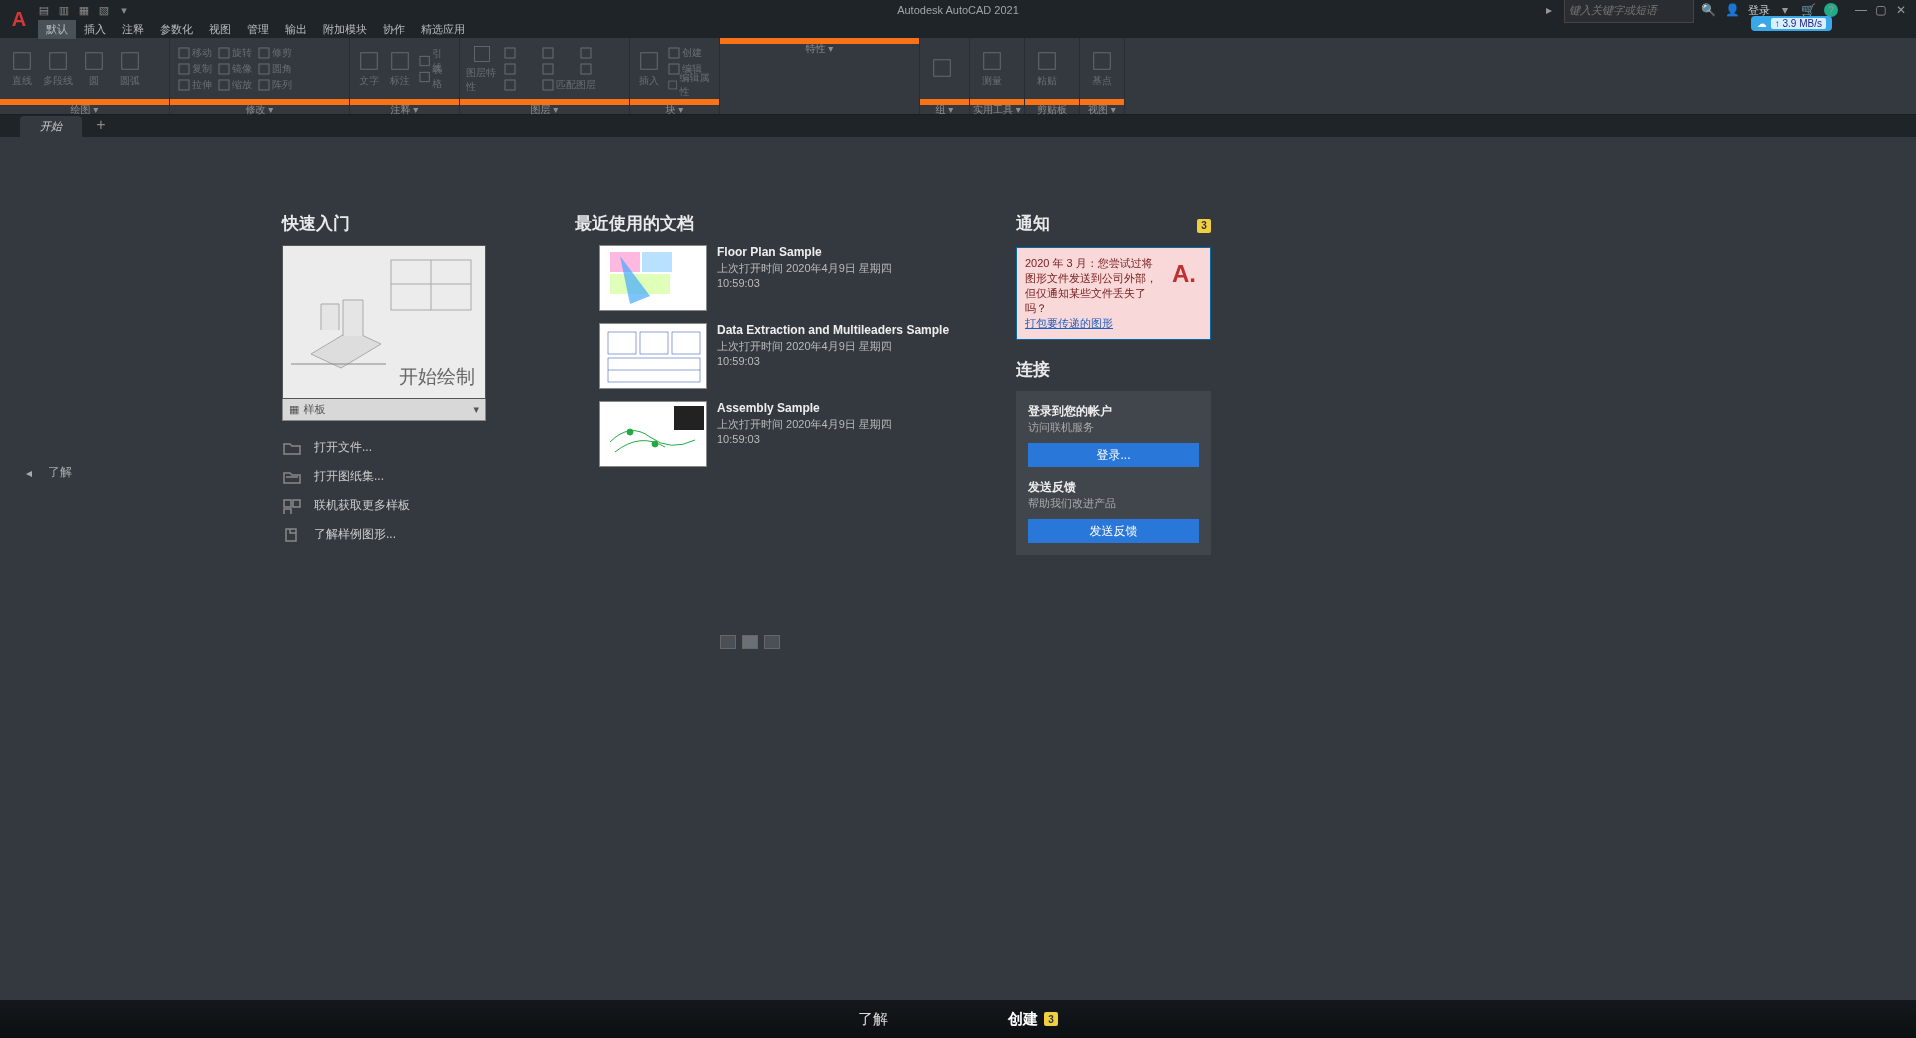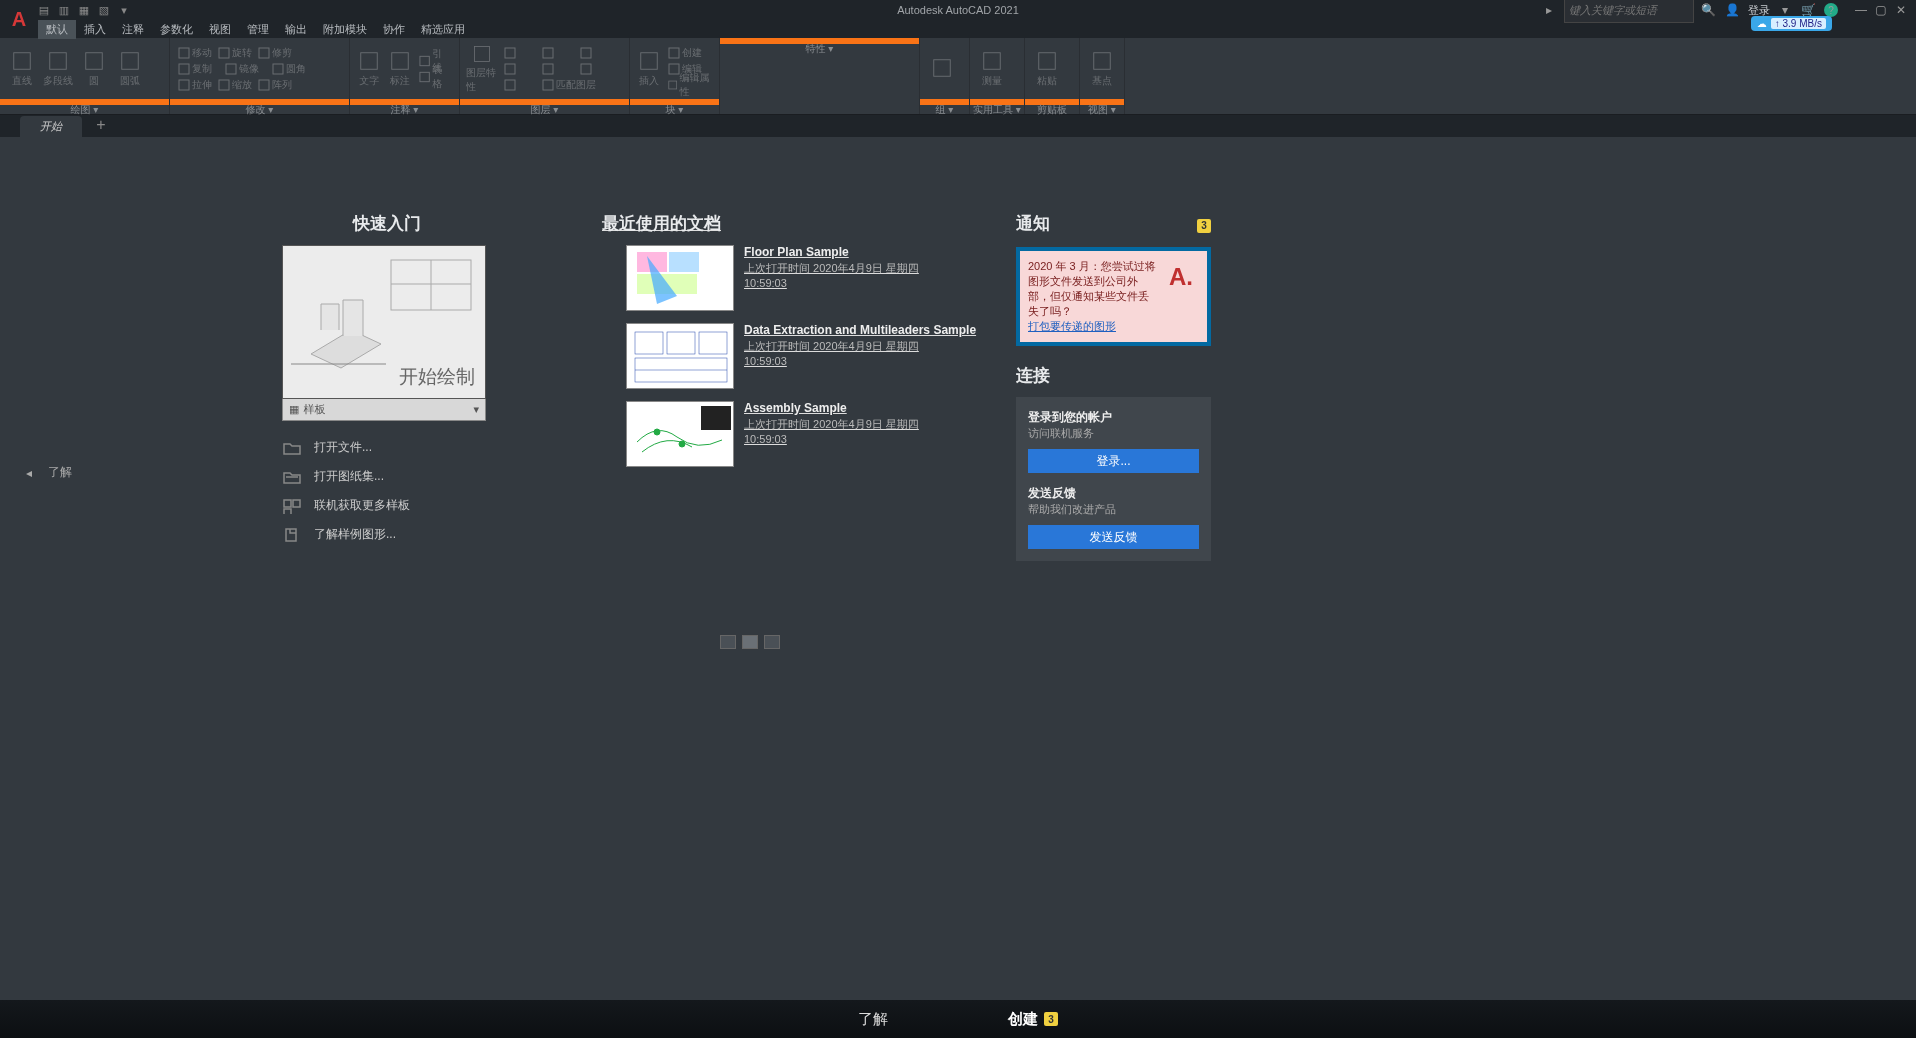--- a/index.html
+++ b/index.html
@@ -34,43 +34,43 @@
 .rb-small svg { width: 12px; height: 12px; }
 
 
 .doctabs { height: 22px; background: #1f2429; display: flex; align-items: flex-end; padding-left: 20px; font-style: italic; }
 .doctab { padding: 3px 20px; background: #33393f; font-size: 11px; color: #ccc; border-radius: 4px 4px 0 0; margin-right: 4px; }
 .doctab-add { padding: 3px 10px; color: #888; cursor: pointer; }
 
 
 .start-area { position: absolute; top: 137px; left: 0; right: 0; bottom: 38px; background: #33393f; color: #ddd; }
 
-.col-quick { position: absolute; left: 282px; top: 75px; width: 210px; text-align: center; }
+.col-quick { position: absolute; left: 282px; top: 75px; width: 210px; }
 .sec-title { font-size: 17px; font-weight: 600; color: #e8eaec; margin-bottom: 10px; }
 
 .start-draw { width: 204px; height: 154px; background: #ececec; position: relative; border: 1px solid #555; }
 .start-draw svg { position: absolute; top: 8px; left: 8px; }
 .start-draw .sd-text { position: absolute; right: 10px; bottom: 8px; color: #666; font-size: 19px; font-weight: 500; }
 .templates-bar { width: 204px; height: 22px; background: #d8d8d8; border: 1px solid #888; border-top: none; display: flex; align-items: center; padding: 0 6px; color: #555; font-size: 11px; justify-content: space-between; }
 
 .quick-links { margin-top: 12px; }
 .quick-link { display: flex; align-items: center; gap: 12px; padding: 6px 0; font-size: 12px; color: #ccc; cursor: pointer; }
 .quick-link svg { width: 20px; height: 16px; color: #888; }
 
-.col-recent { position: absolute; left: 602px; top: 75px; width: 380px; text-decoration: underline; }
+.col-recent { position: absolute; left: 575px; top: 75px; width: 380px; }
 .recent-item { display: flex; gap: 10px; margin-bottom: 12px; padding-left: 24px; }
 .recent-thumb { width: 108px; height: 66px; background: #fff; border: 1px solid #888; position: relative; overflow: hidden; }
 .recent-info { flex: 1; }
 .recent-title { font-size: 12px; font-weight: 700; color: #eee; margin-bottom: 2px; }
 .recent-meta { font-size: 11px; color: #bbb; line-height: 1.4; }
 
 .col-notify { position: absolute; left: 1016px; top: 75px; width: 195px; }
 .notify-header { display: flex; justify-content: space-between; align-items: center; margin-bottom: 8px; }
 .badge { background: #f0d040; color: #333; font-size: 10px; font-weight: 700; padding: 0 4px; border-radius: 2px; min-width: 14px; height: 14px; display: inline-flex; align-items: center; justify-content: center; }
-.notify-card { background: #f8d8d8; border: 4px solid #0369a1; padding: 8px; font-size: 11px; color: #7a2020; display: flex; gap: 6px; }
+.notify-card { background: #f8d8d8; border: 1px solid #0369a1; padding: 8px; font-size: 11px; color: #7a2020; display: flex; gap: 6px; }
 .notify-card .nc-icon { width: 36px; height: 36px; display: flex; align-items: center; justify-content: center; color: #c03030; font-size: 24px; font-weight: 900; }
 .notify-link { color: #2060c0; text-decoration: underline; cursor: pointer; }
 
 .connect-sec { margin-top: 18px; }
 .connect-card { background: #40464c; padding: 12px; margin-top: 8px; }
 .cc-title { font-size: 12px; font-weight: 700; color: #eee; }
 .cc-sub { font-size: 11px; color: #aaa; margin-bottom: 8px; }
 .cc-btn { width: 100%; height: 24px; background: #2977d8; color: #fff; border: none; font-size: 12px; cursor: pointer; margin-bottom: 12px; }
 
 .view-toggle { position: absolute; left: 720px; top: 498px; display: flex; gap: 6px; }
@@ -174,21 +174,21 @@
             <div class="rb-small"><svg viewBox="0 0 12 12">
                 <rect x="1" y="1" width="10" height="10" fill="none" stroke="currentColor"></rect>
               </svg>移动</div>
             <div class="rb-small"><svg viewBox="0 0 12 12">
                 <rect x="1" y="1" width="10" height="10" fill="none" stroke="currentColor"></rect>
               </svg>旋转</div>
             <div class="rb-small"><svg viewBox="0 0 12 12">
                 <rect x="1" y="1" width="10" height="10" fill="none" stroke="currentColor"></rect>
               </svg>修剪</div>
           </div>
-          <div style="display: flex; gap: 9px;">
+          <div style="display: flex; gap: 2px;">
             <div class="rb-small"><svg viewBox="0 0 12 12">
                 <rect x="1" y="1" width="10" height="10" fill="none" stroke="currentColor"></rect>
               </svg>复制</div>
             <div class="rb-small"><svg viewBox="0 0 12 12">
                 <rect x="1" y="1" width="10" height="10" fill="none" stroke="currentColor"></rect>
               </svg>镜像</div>
             <div class="rb-small"><svg viewBox="0 0 12 12">
                 <rect x="1" y="1" width="10" height="10" fill="none" stroke="currentColor"></rect>
               </svg>圆角</div>
           </div>

